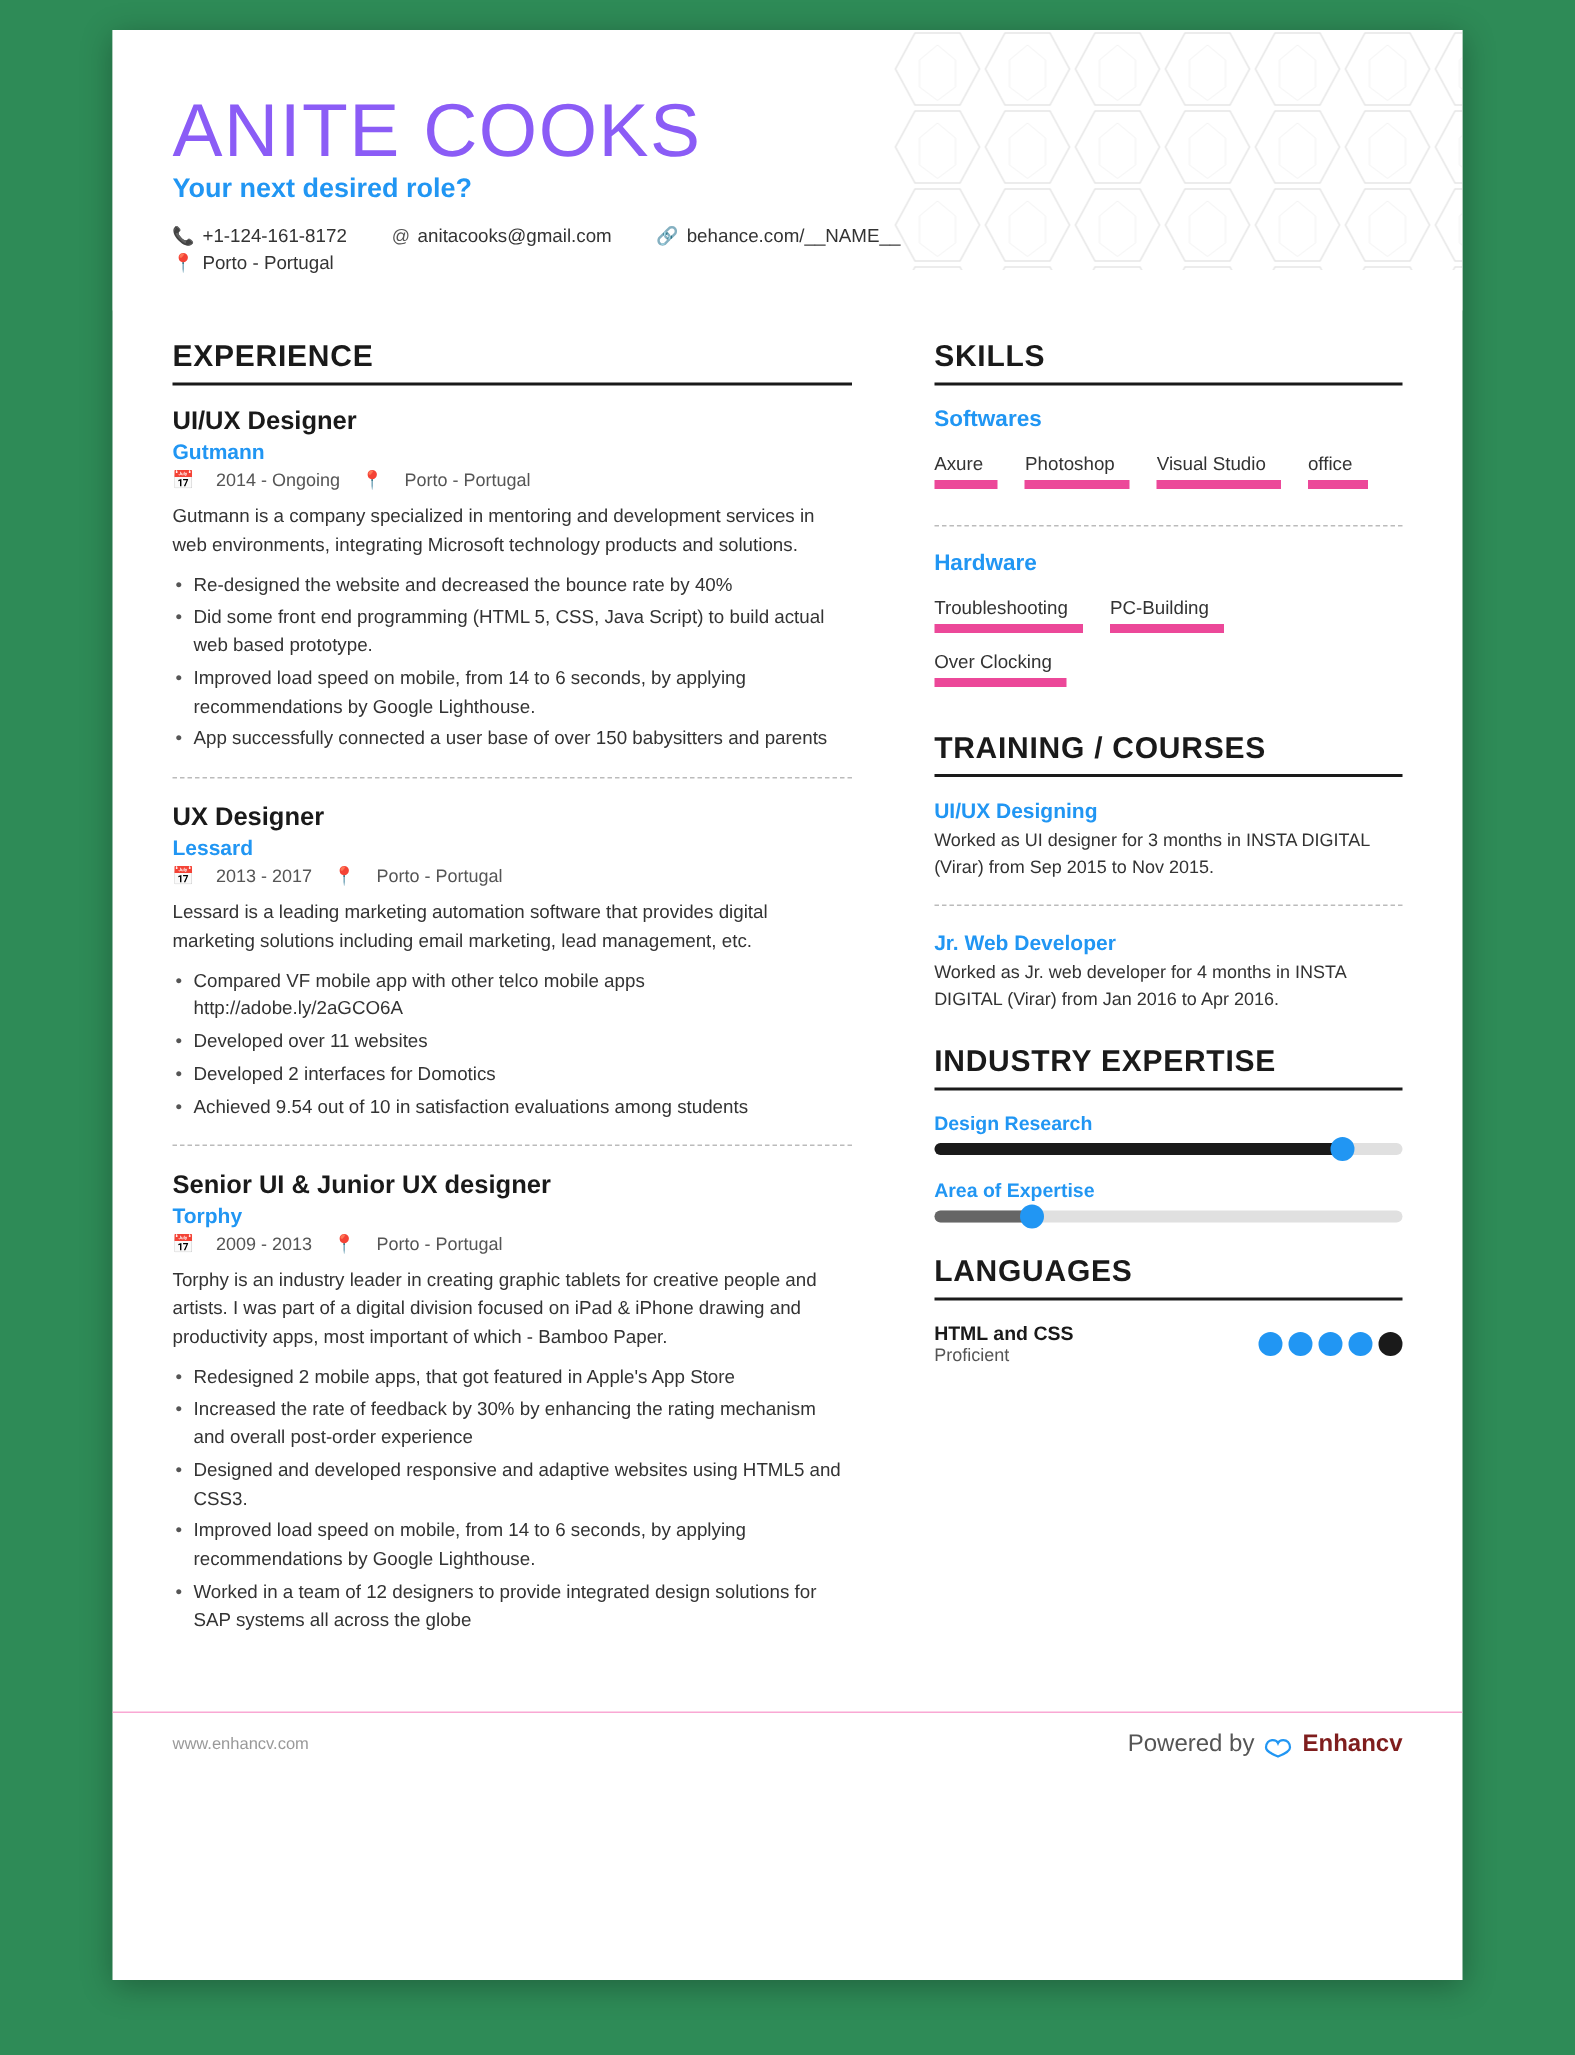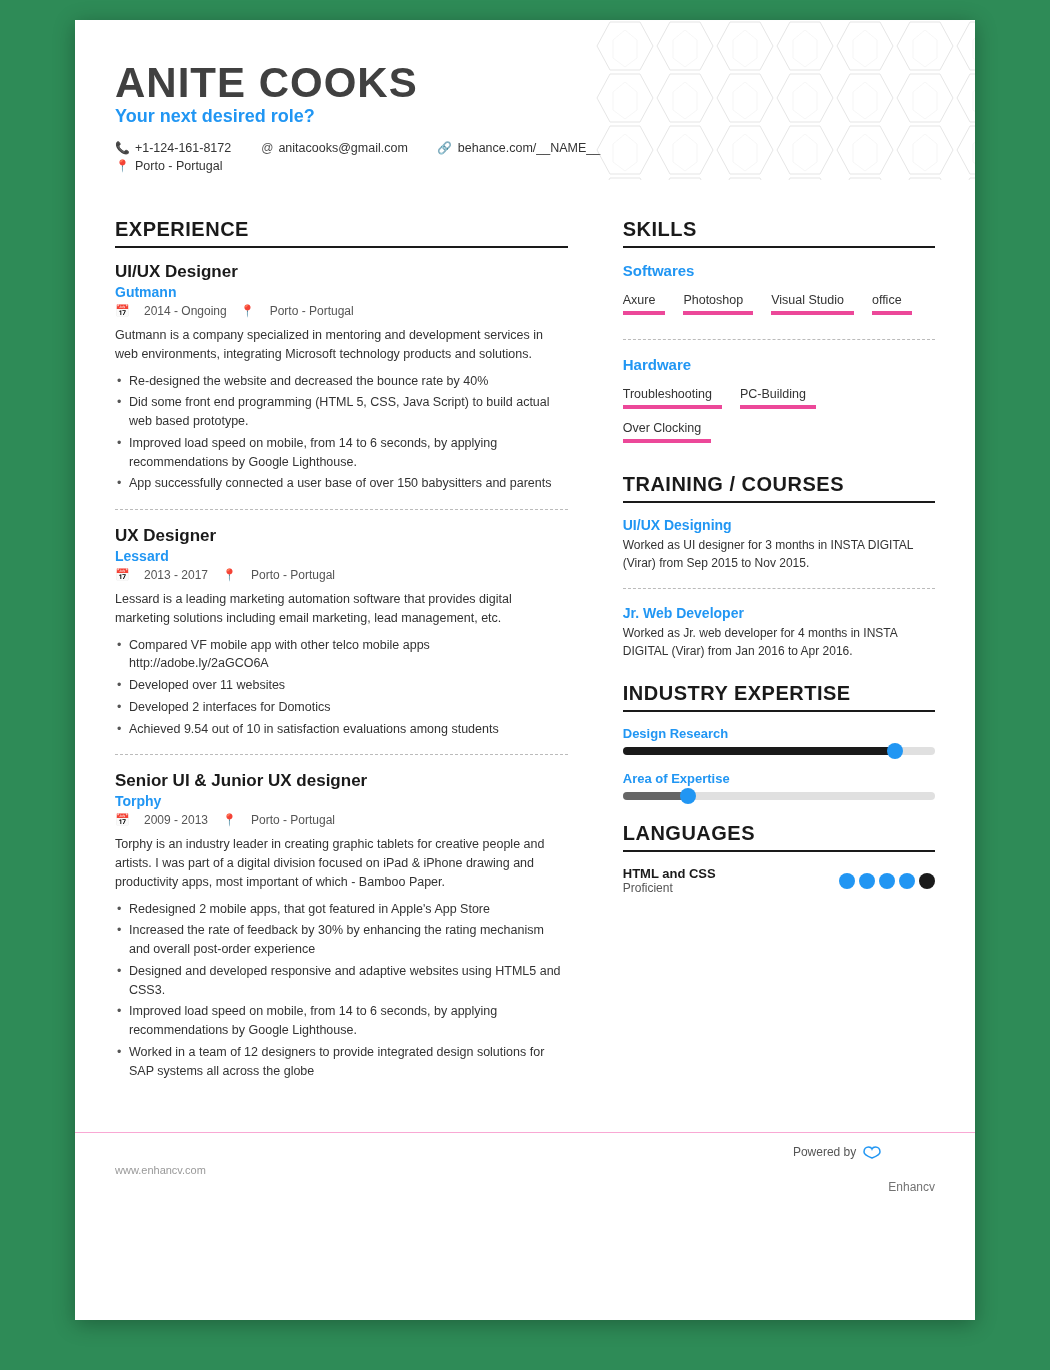--- a/index.html
+++ b/index.html
@@ -29,23 +29,23 @@
     }
     .geo-pattern {
       position: absolute;
       top: 0;
       right: 0;
       width: 380px;
       height: 160px;
       opacity: 0.25;
     }
     .header-name {
-      font-size: 42px;
-      font-weight: 700;
-      color: #404040;
+      font-size: 50px;
+      font-weight: 400;
+      color: #8b5cf6;
       letter-spacing: 1px;
       line-height: 1.1;
     }
     .header-role {
       font-size: 18px;
       font-weight: 700;
       color: #2196F3;
       margin-bottom: 14px;
     }
     .contact-row {
@@ -150,21 +150,21 @@
     }
     .skill-tags {
       display: flex;
       flex-wrap: wrap;
       gap: 0;
       margin-bottom: 12px;
     }
     .skill-tag {
       font-size: 12.5px;
       color: #333;
-      border-bottom: 4px solid #ec4899;
+      border-bottom: 6px solid #ec4899;
       padding: 4px 10px 4px 0;
       margin-right: 18px;
       margin-bottom: 8px;
     }
     
     .training-title {
       font-size: 14px;
       font-weight: 700;
       color: #2196F3;
       margin-bottom: 3px;
@@ -255,29 +255,28 @@
       display: flex;
       justify-content: space-between;
       align-items: center;
       padding: 12px 40px;
       border-top: 1px solid #f9a8d4;
       font-size: 11px;
       color: #999;
     }
     .powered-by {
       display: flex;
-      align-items: flex-start;
+      align-items: flex-end;
       gap: 6px;
-      font-size: 12px;
+      font-size: 16px;
       color: #555;
     }
     .enhancv-logo {
-      font-weight: 400;
-      color: #737373;
-      margin-top: 35px;
+      font-weight: 700;
+      color: #7f1d1d;
     }
   </style>
 </head>
 <body>
 
 <div class="resume-page">
 
   <div class="header-section">
 
     <svg class="geo-pattern" viewBox="0 0 380 160" xmlns="http://www.w3.org/2000/svg">

